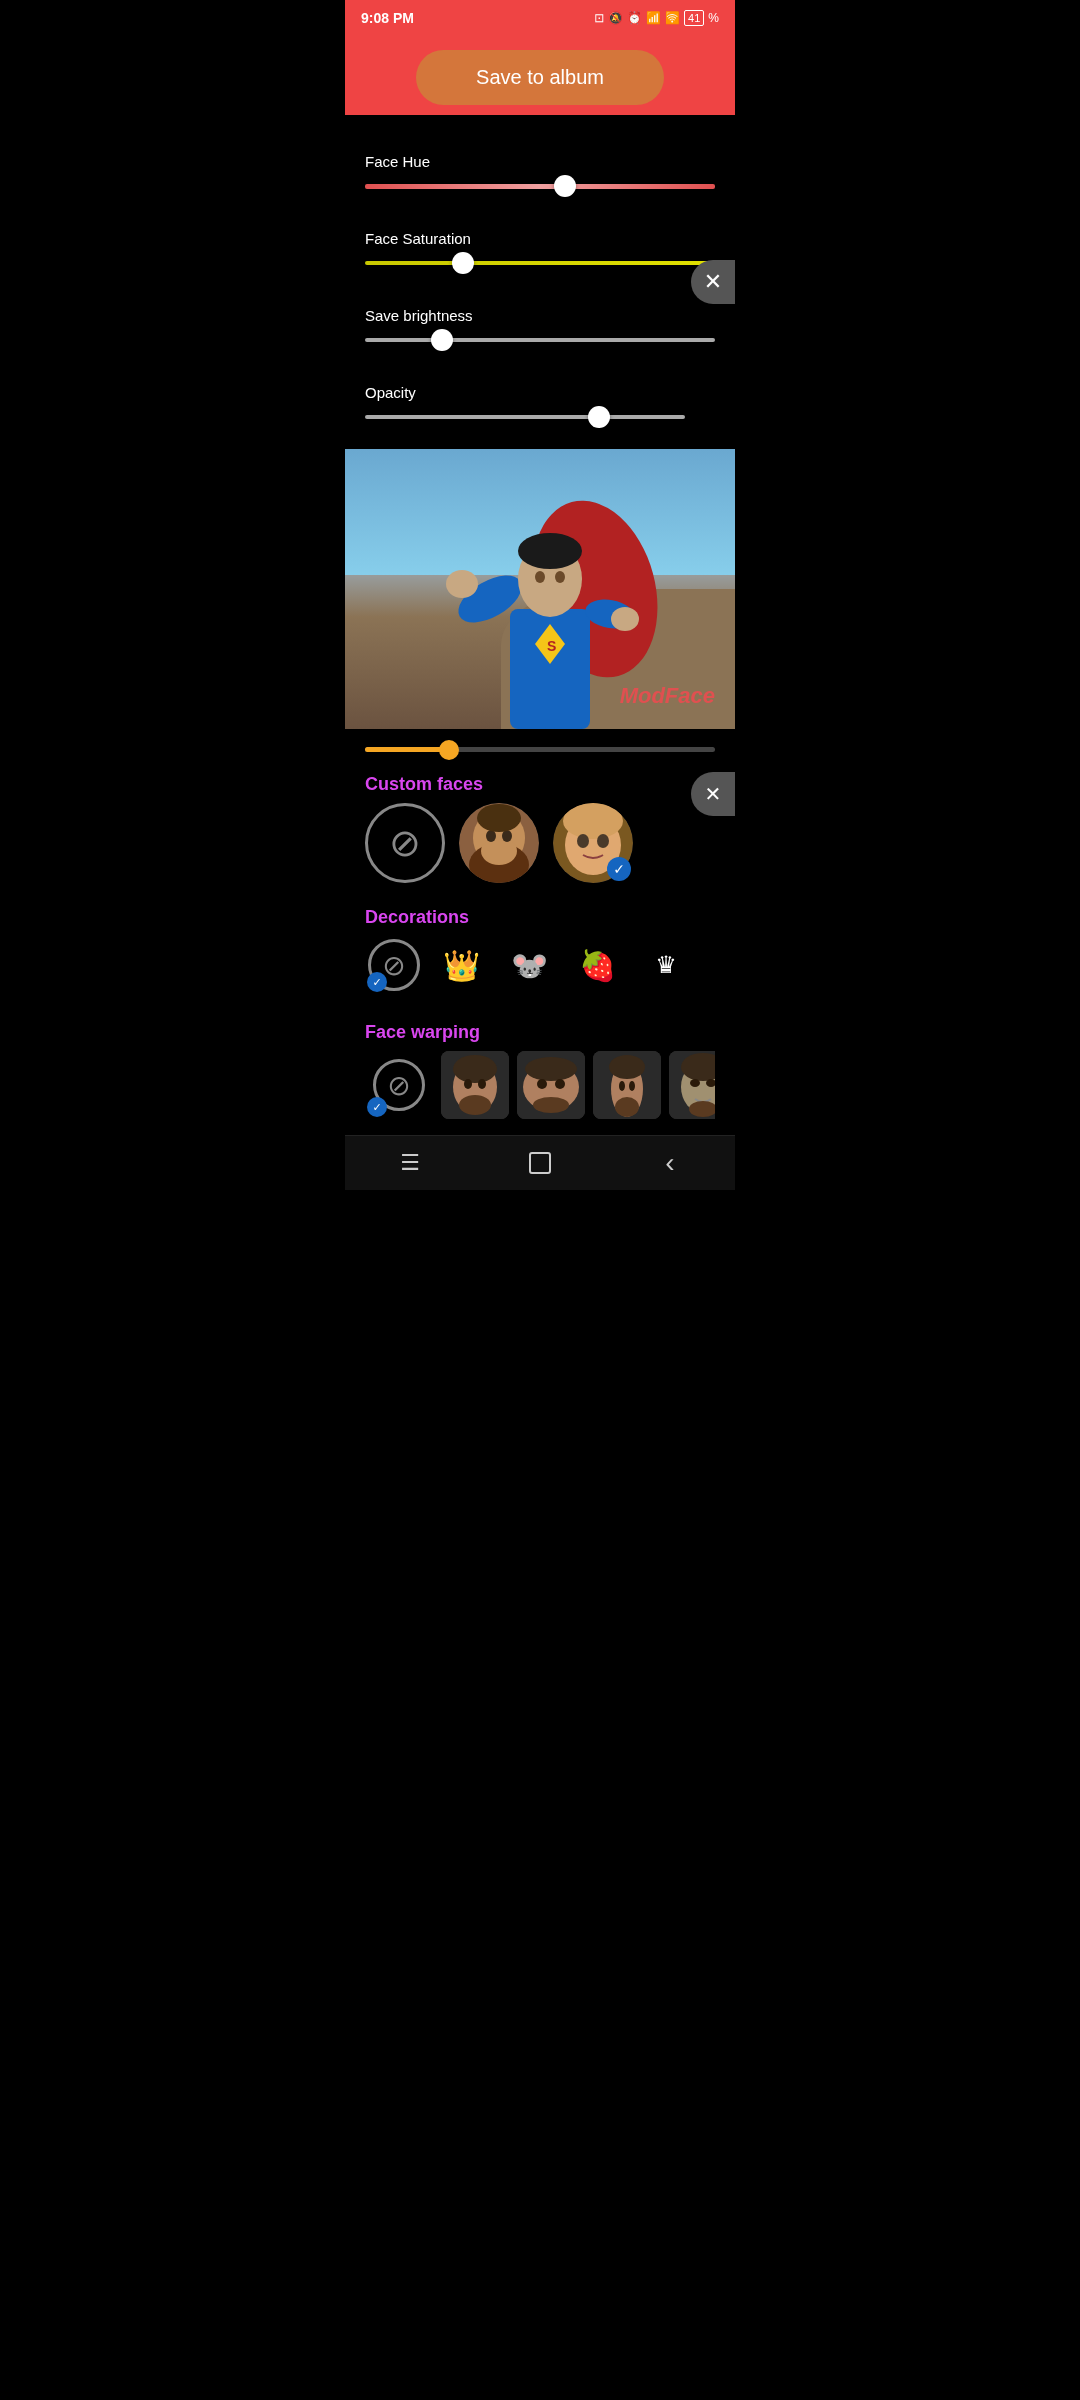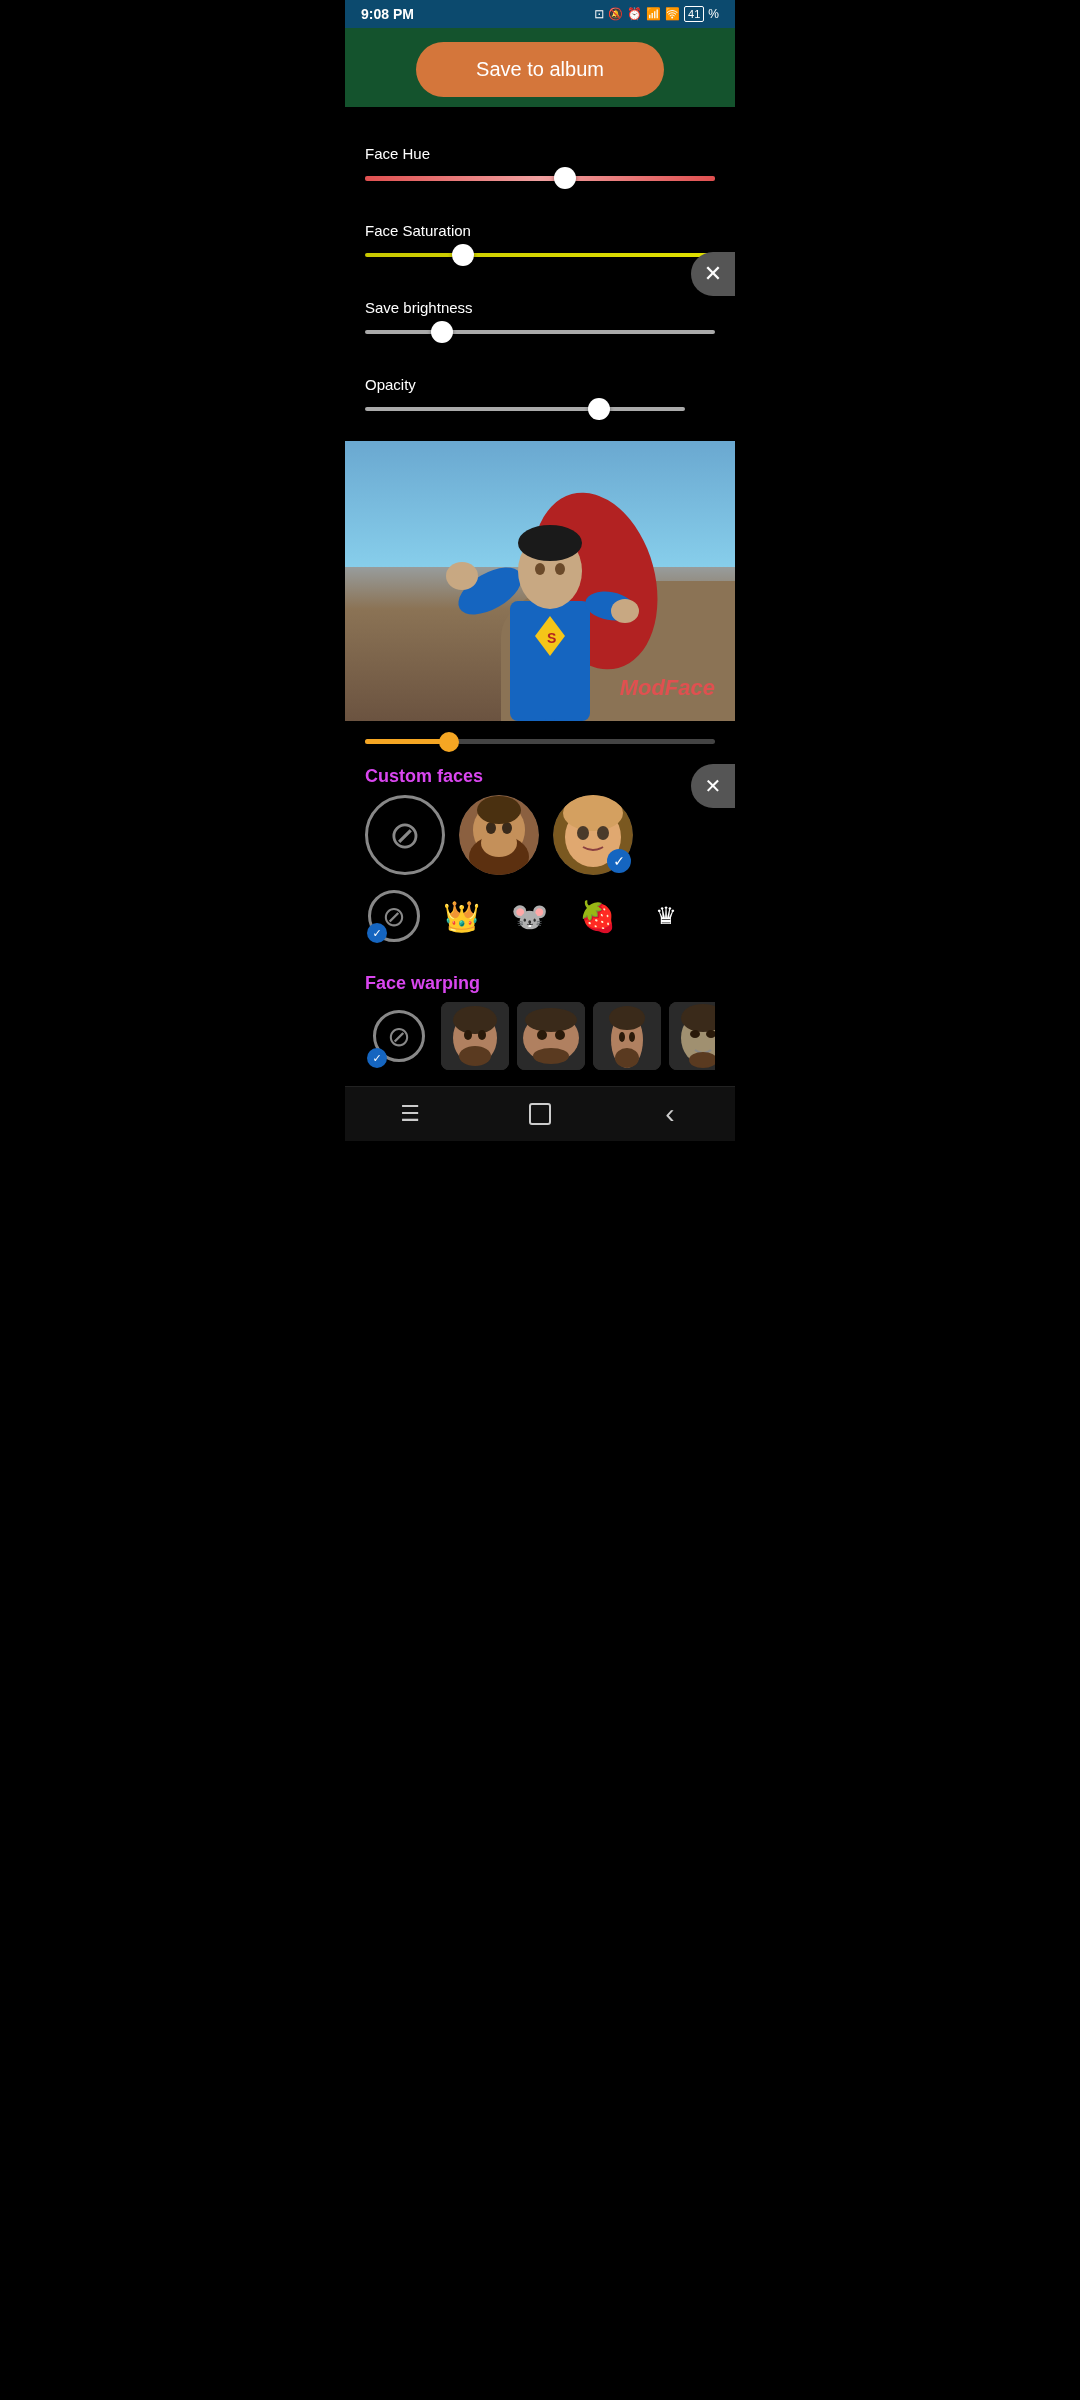--- a/index.html
+++ b/index.html
@@ -14,22 +14,22 @@
       position: relative;
       overflow-x: hidden;
     }
 
     
     .status-bar {
       display: flex;
       justify-content: space-between;
       align-items: center;
       padding: 8px 16px;
-      height: 28px;
-      background: #0c4a6e;
+      height: 36px;
+      background: #ef4444;
     }
     .status-time {
       font-size: 14px;
       font-weight: 600;
       color: #fff;
     }
     .status-icons {
       display: flex;
       align-items: center;
       gap: 4px;
@@ -42,21 +42,21 @@
       padding: 1px 3px;
       font-size: 11px;
       position: relative;
     }
 
     
     .save-section {
       display: flex;
       justify-content: center;
       padding: 14px 0 10px;
-      background: #14532d;
+      background: #ef4444;
     }
     .save-btn {
       background: #D4763B;
       color: #fff;
       border: none;
       border-radius: 50px;
       padding: 16px 60px;
       font-size: 20px;
       font-weight: 500;
       cursor: pointer;
@@ -544,20 +544,21 @@
         <div class="check-badge">✓</div>
       </div>
     </div>
   </div>
   <div class="close-panel-btn" style="top: 10px;">
     <span style="font-size:20px; color:#fff;">✕</span>
   </div>
 </div>
 
 <div>
+  <div class="section-header">Decorations</div>
   <div class="decorations-panel">
     <div class="decorations-row">
 
       <div class="deco-item" style="position:relative;">
         <div class="deco-no">
           <span style="font-size:28px; color:#888;">⊘</span>
         </div>
         <div class="deco-check">✓</div>
       </div>
 

